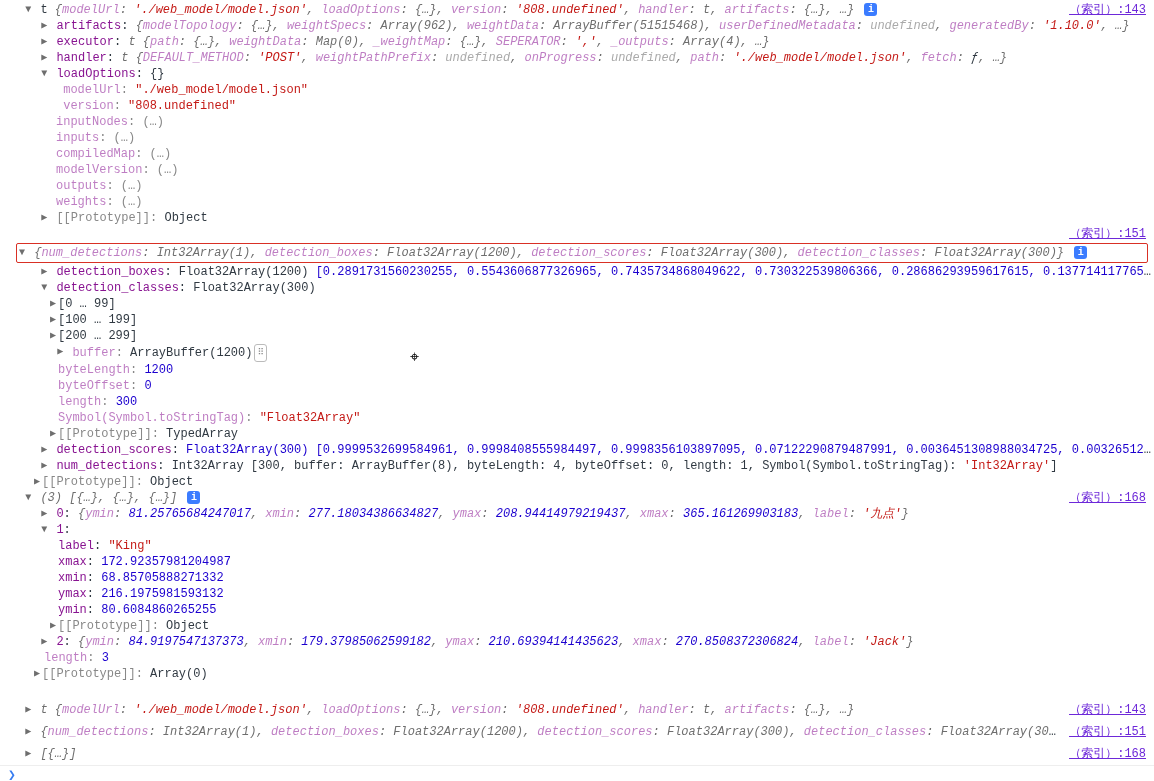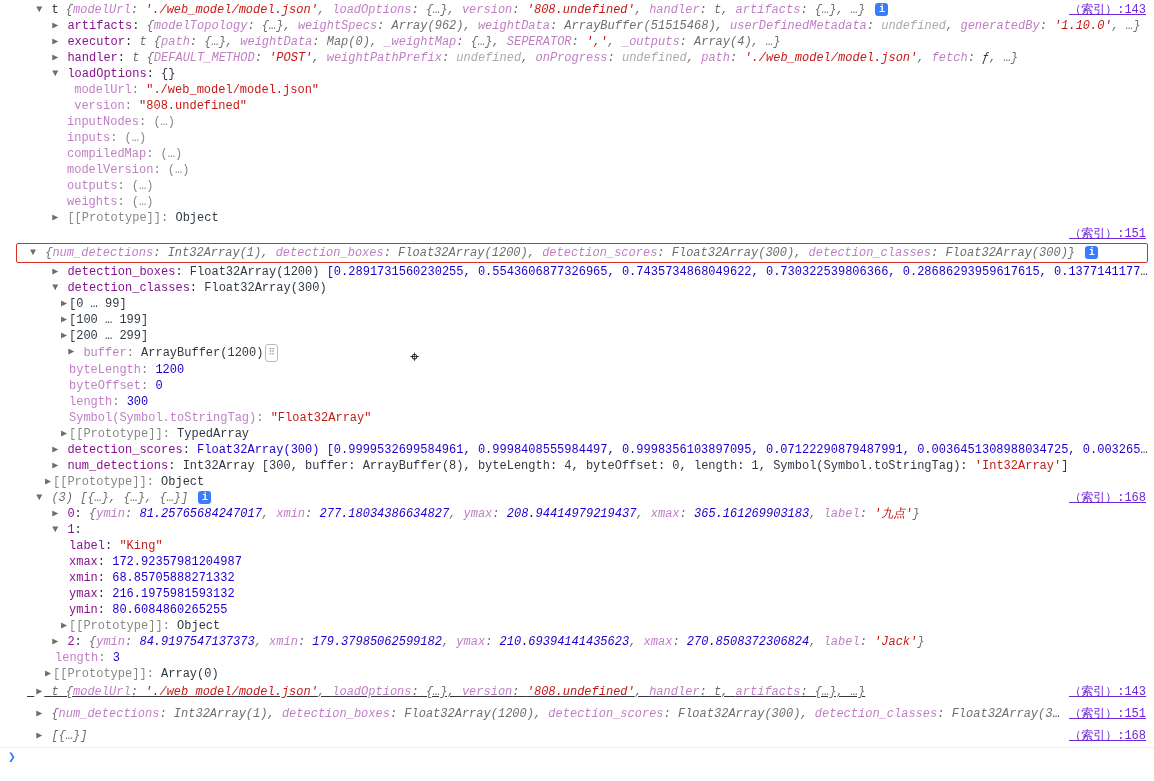--- a/index.html
+++ b/index.html
@@ -7,21 +7,21 @@
   font-family: Consolas, "Courier New", monospace;
   font-size: 12px;
   background: #fff;
   color: #303942;
   line-height: 16px;
   white-space: nowrap;
   overflow-x: auto;
   padding: 2px 0;
 }
 .row { display: flex; align-items: flex-start; position: relative; }
-.row-content { flex: 1; padding-left: 11px; overflow: hidden; text-overflow: ellipsis; }
+.row-content { flex: 1; padding-left: 0; overflow: hidden; text-overflow: ellipsis; }
 .source-link {
   color: #6d28d9;
   text-decoration: underline;
   font-style: normal;
   flex-shrink: 0;
   padding: 0 8px;
   text-align: right;
   min-width: 90px;
 }
 .source-link u { text-decoration: underline; }
@@ -320,21 +320,21 @@
   </div>
 </div>
 
 <div class="row">
     <div class="row-content"><span class="ind" style="width:44px"></span><span class="prop-name faded">length</span><span class="gray">: </span><span class="number">3</span></div>
   </div>
 <div class="row">
     <div class="row-content"><span class="ind" style="width:32px"></span><span class="disclosure">▶</span><span class="gray">[[Prototype]]</span><span class="gray">: </span><span>Array(0)</span></div>
   </div>
 
-<div class="row" style="margin-top:2px;text-decoration:underline;">
+<div class="row" style="margin-top:20px;">
   <div class="row-content">
     <span class="ind" style="width:16px"></span>
     <span class="disclosure">▶</span>
     <span class="preview">t {<span class="prop-name faded">modelUrl</span>: <span class="string">'./web_model/model.json'</span>, <span class="prop-name faded">loadOptions</span>: {…}, <span class="prop-name faded">version</span>: <span class="string">'808.undefined'</span>, <span class="prop-name faded">handler</span>: t, <span class="prop-name faded">artifacts</span>: {…}, …}</span>
   </div>
   <div class="source-link"><u><span>（索引）</span>:<span>143</span></u></div>
 </div>
 
 <div class="row" style="margin-top:6px;">
   <div class="row-content">

